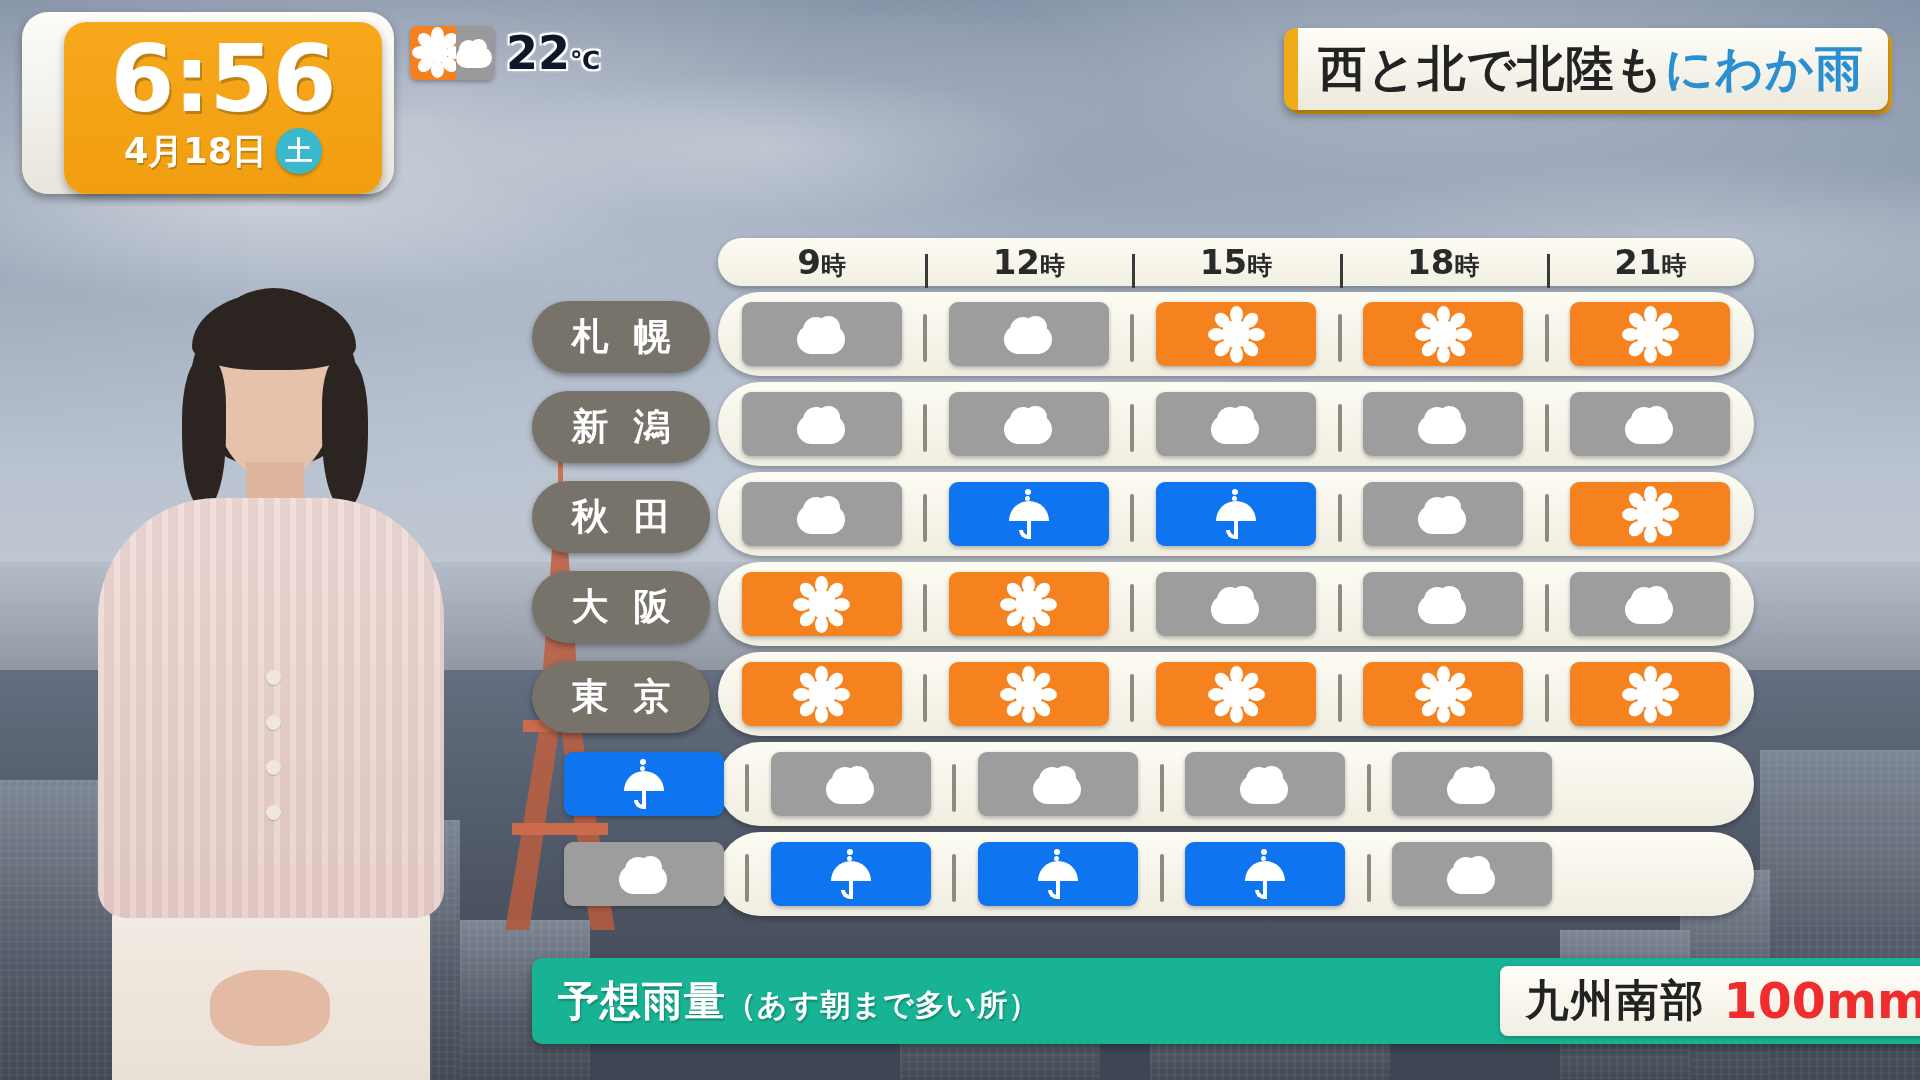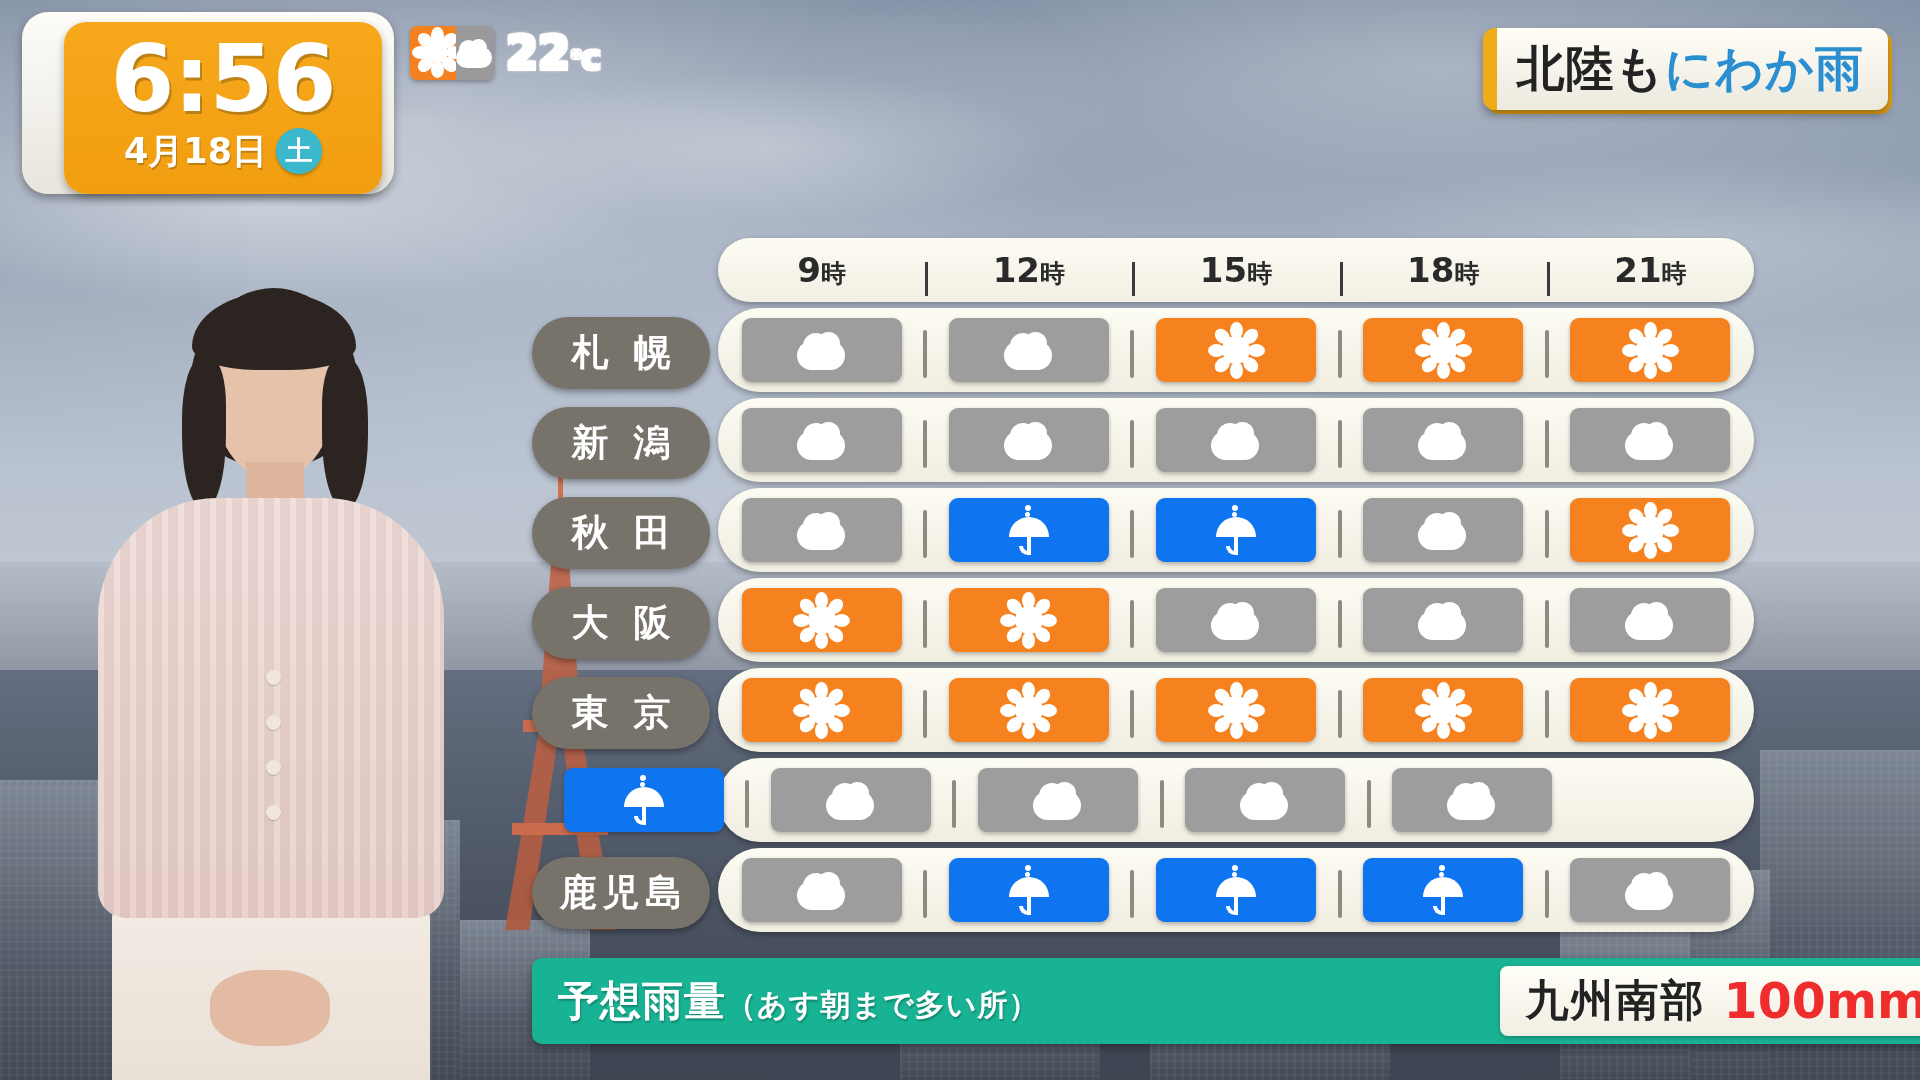--- a/index.html
+++ b/index.html
@@ -96,40 +96,40 @@
   .yoko-name {
     text-align:center; font-size:38px; font-weight:bold; color:#1b1b1b; letter-spacing:14px;
     text-shadow:0 0 5px #fff,0 0 5px #fff,1px 1px 3px #fff,-1px -1px 3px #fff,2px 2px 4px rgba(255,255,255,.9);
     padding-left:14px;
   }
   .yoko-row { display:flex; align-items:center; gap:12px; margin-top:6px; padding-left:4px; }
   .yoko-ico { width:84px; height:54px; border-radius:7px; overflow:hidden; display:flex; box-shadow:0 2px 4px rgba(0,0,0,.3); }
   .yoko-ico .h1 { width:55%; background:#f4801f; position:relative; }
   .yoko-ico .h2 { width:45%; background:#9a9a9a; position:relative; }
   .yoko-temp {
-    font-size:46px; font-weight:bold; color:#ffffff;
+    font-size:46px; font-weight:bold; color:#0f172a;
     text-shadow:0 0 4px #fff,0 0 4px #fff,2px 2px 0 #fff,-2px -2px 0 #fff,2px -2px 0 #fff,-2px 2px 0 #fff;
   }
   .yoko-temp .u { font-size:25px; }
 
   
   .headline {
     position:absolute; right:32px; top:28px; height:82px;
     background:linear-gradient(180deg,#fffef7,#ece9de);
     border-radius:12px; border-left:14px solid #f0ab18;
     box-shadow:0 5px 10px rgba(0,0,0,.35), 4px 4px 0 #e8a515;
     display:flex; align-items:center; padding:0 24px 0 20px;
   }
   .headline span { font-size:48px; font-weight:bold; color:#232323; letter-spacing:1px; white-space:nowrap; }
   .headline .hl { color:#2a8fd0; }
 
   
   .table { position:absolute; left:532px; top:238px; width:1222px; }
   .time-head {
-    height:64px; background:linear-gradient(180deg,#fdfcf3,#f2efe3);
+    height:48px; background:linear-gradient(180deg,#fdfcf3,#f2efe3);
     border-radius:32px; margin-left:186px; width:1036px;
     display:flex; align-items:center; box-shadow:0 3px 6px rgba(0,0,0,.3);
   }
   .time-cell {
     flex:1; text-align:center; font-size:34px; font-weight:bold; color:#2a2a2a;
     position:relative;
   }
   .time-cell .u { font-size:25px; }
   .time-cell + .time-cell:before{
     content:""; position:absolute; left:0; top:12px; width:3px; height:34px; background:#3a3a3a;
@@ -270,20 +270,21 @@
         </div>
       </div>
     </div>
     <div class="yoko-temp">
       <span>22</span><span class="u">℃</span>
     </div>
   </div>
 </div>
 
 <div class="headline">
+  <span>西と北で</span>
   <span> 北陸も</span>
   <span class="hl">にわか雨</span>
 </div>
 
 <div class="table">
   <div class="time-head" id="time-head">
       <div class="time-cell"><span>9</span><span class="u">時</span></div>
       <div class="time-cell"><span>12</span><span class="u">時</span></div>
       <div class="time-cell"><span>15</span><span class="u">時</span></div>
       <div class="time-cell"><span>18</span><span class="u">時</span></div>
@@ -672,23 +673,20 @@
                 <div class="b1"></div>
                 <div class="b2"></div>
                 <div class="b3"></div>
               </div>
             </div>
           </div>
         </div>
       </div>
       <div class="row">
         <div class="row-bg"></div>
-        <div class="city-pill">
-          <span>鹿児島</span>
-        </div>
         <div class="cells">
           <div class="cell">
             <div class="chip cloudy">
               <div class="i-cloud">
                 <div class="b1"></div>
                 <div class="b2"></div>
                 <div class="b3"></div>
               </div>
             </div>
           </div>

